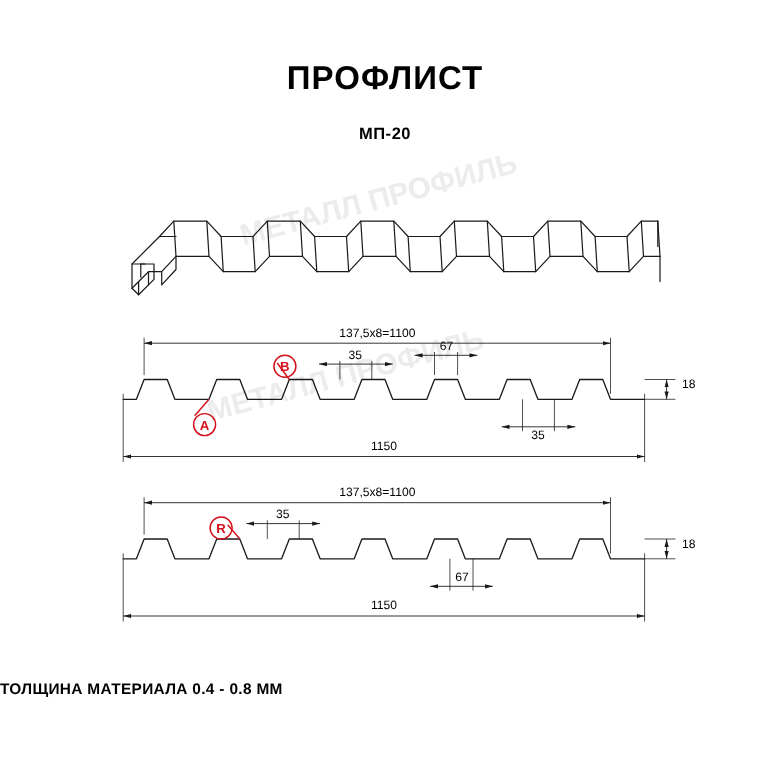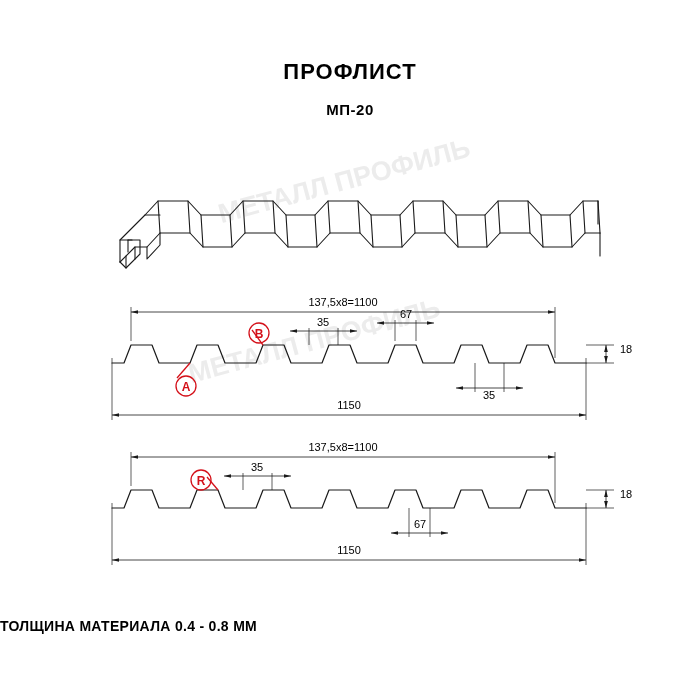--- a/index.html
+++ b/index.html
@@ -23,31 +23,31 @@
     height: 700px;
   }
   .title-block {
     position: absolute;
     left: 0;
     top: 55px;
     width: 700px;
     text-align: center;
   }
   .title-main {
-    font-size: 22px;
+    font-size: 30px;
     font-weight: bold;
     letter-spacing: 1px;
     color: #000;
     line-height: 34px;
   }
   .title-sub {
     font-size: 15px;
     font-weight: bold;
     color: #000;
-    margin-top: 12px;
+    margin-top: 24px;
     letter-spacing: 0.5px;
   }
   .footer-note {
     position: absolute;
     left: 0;
     top: 618px;
     width: 700px;
     text-align: left;
     font-size: 14px;
     font-weight: bold;

